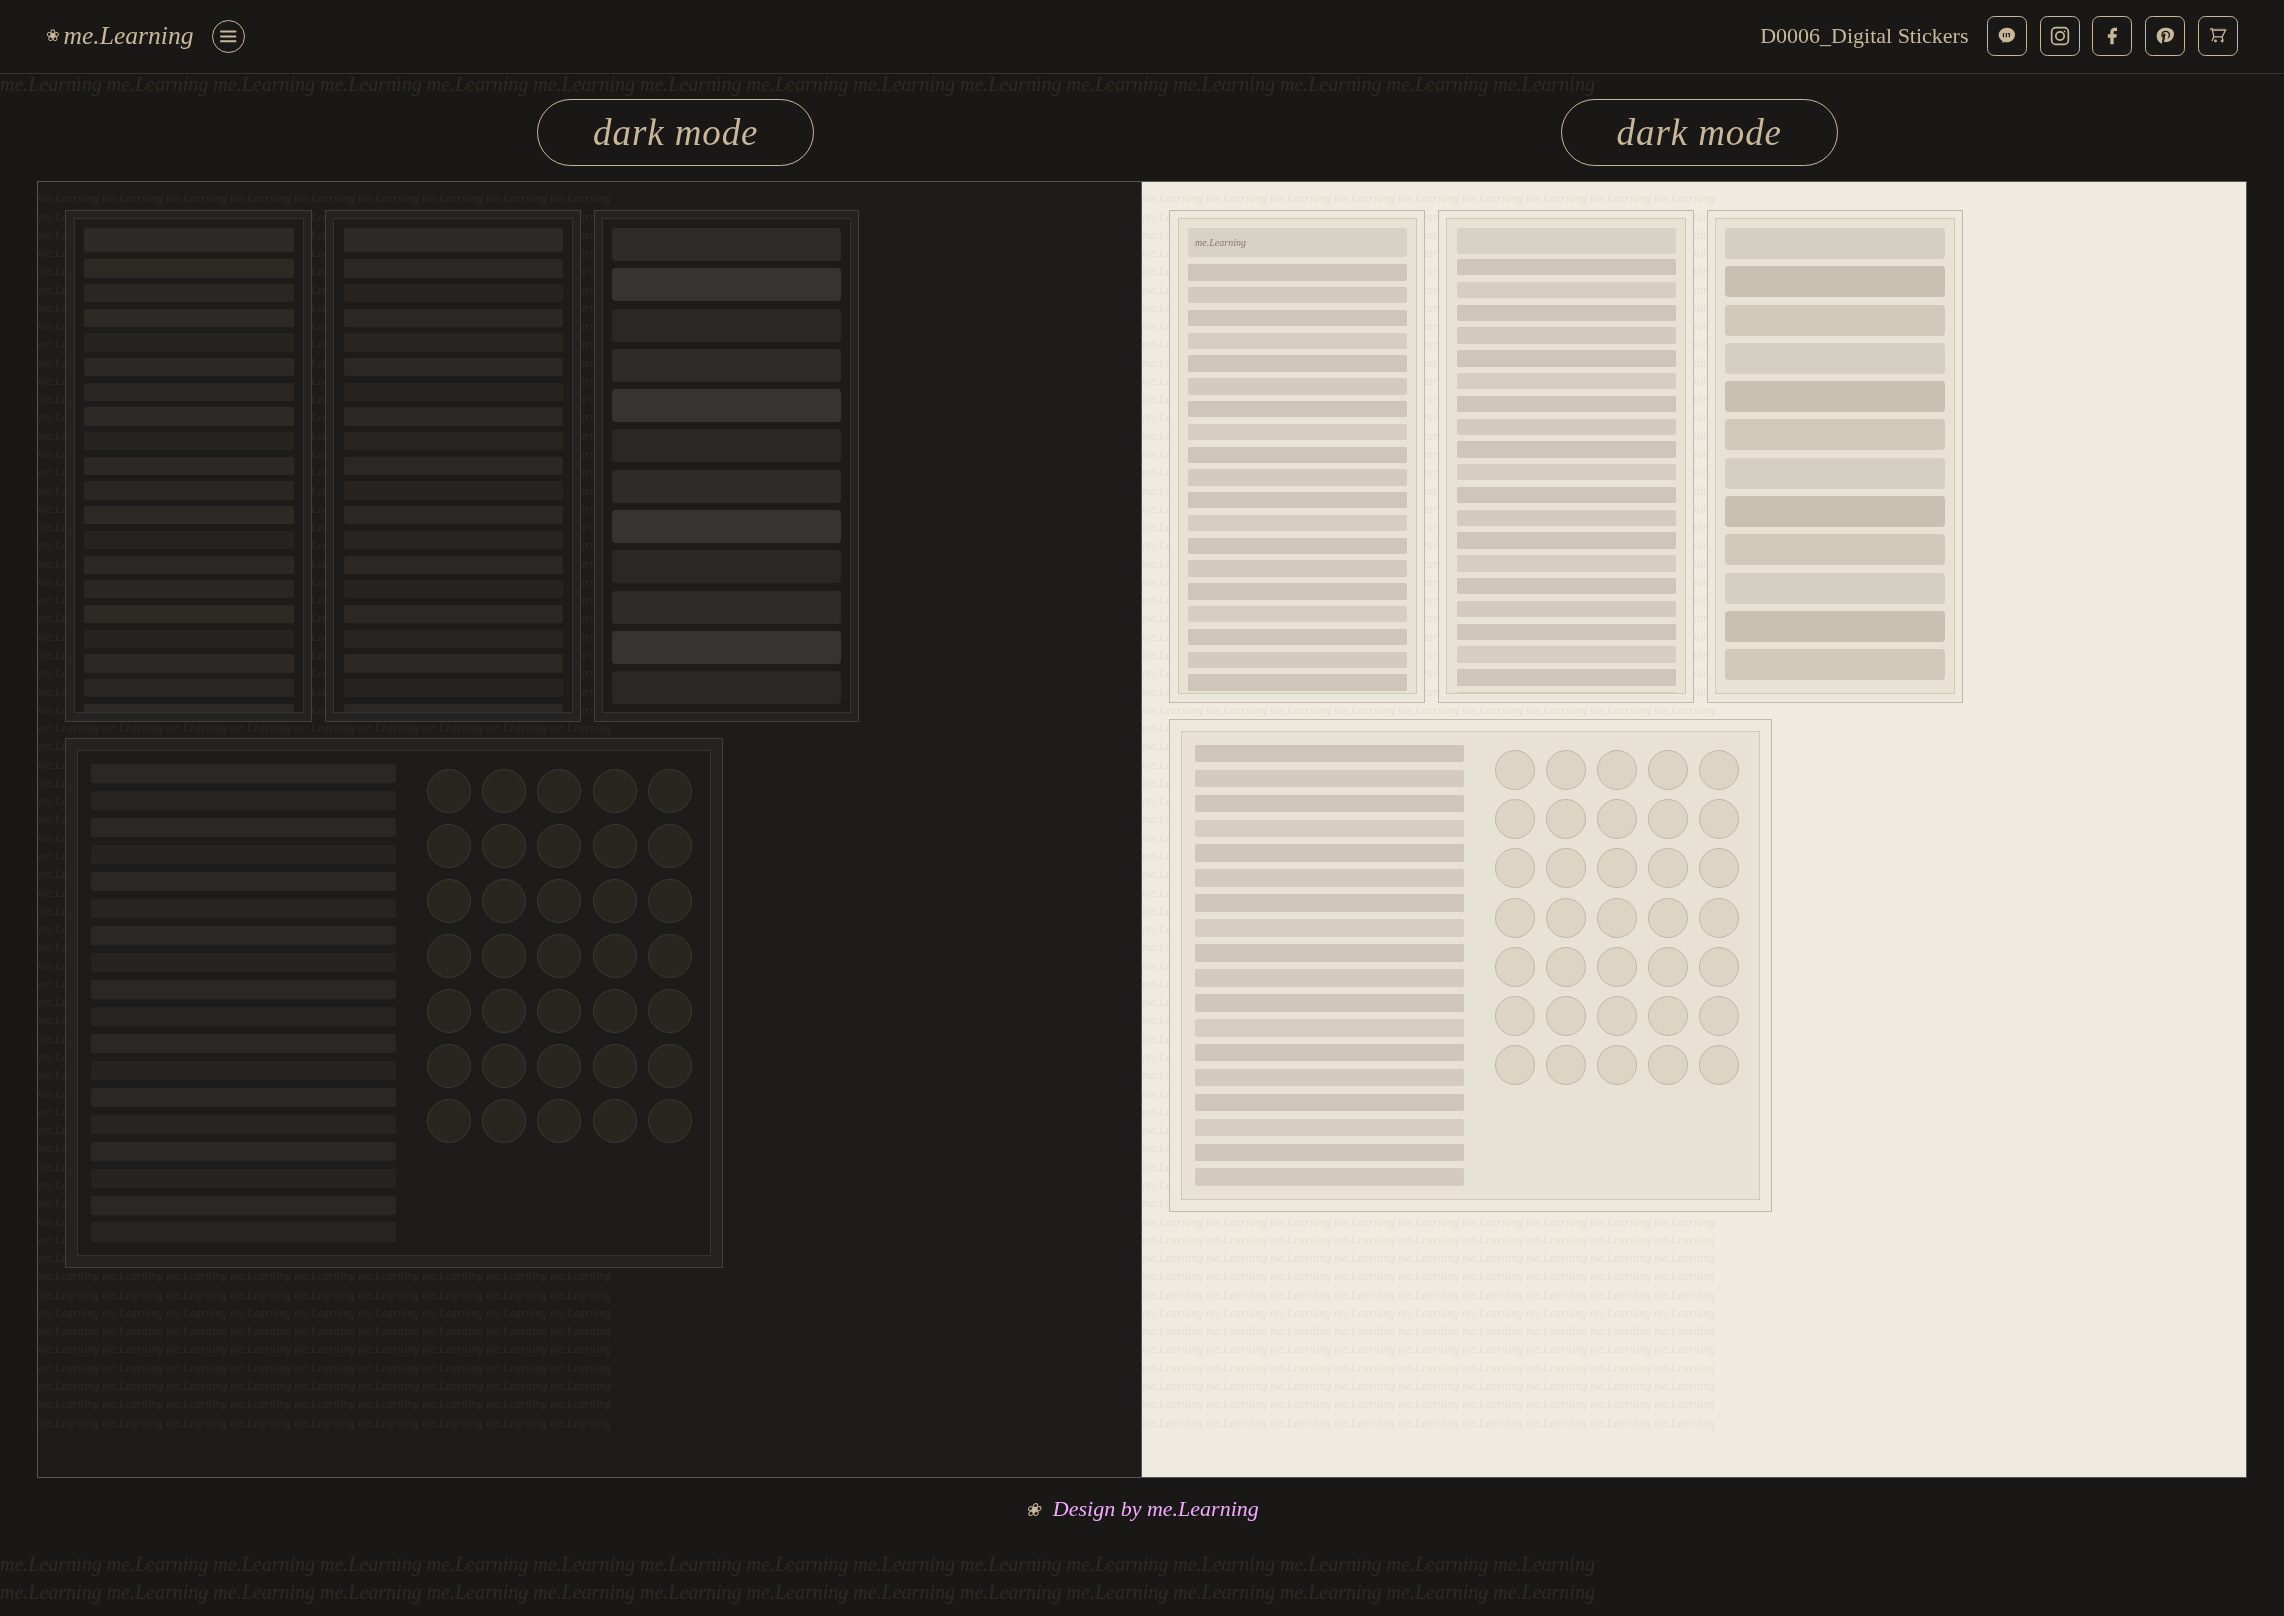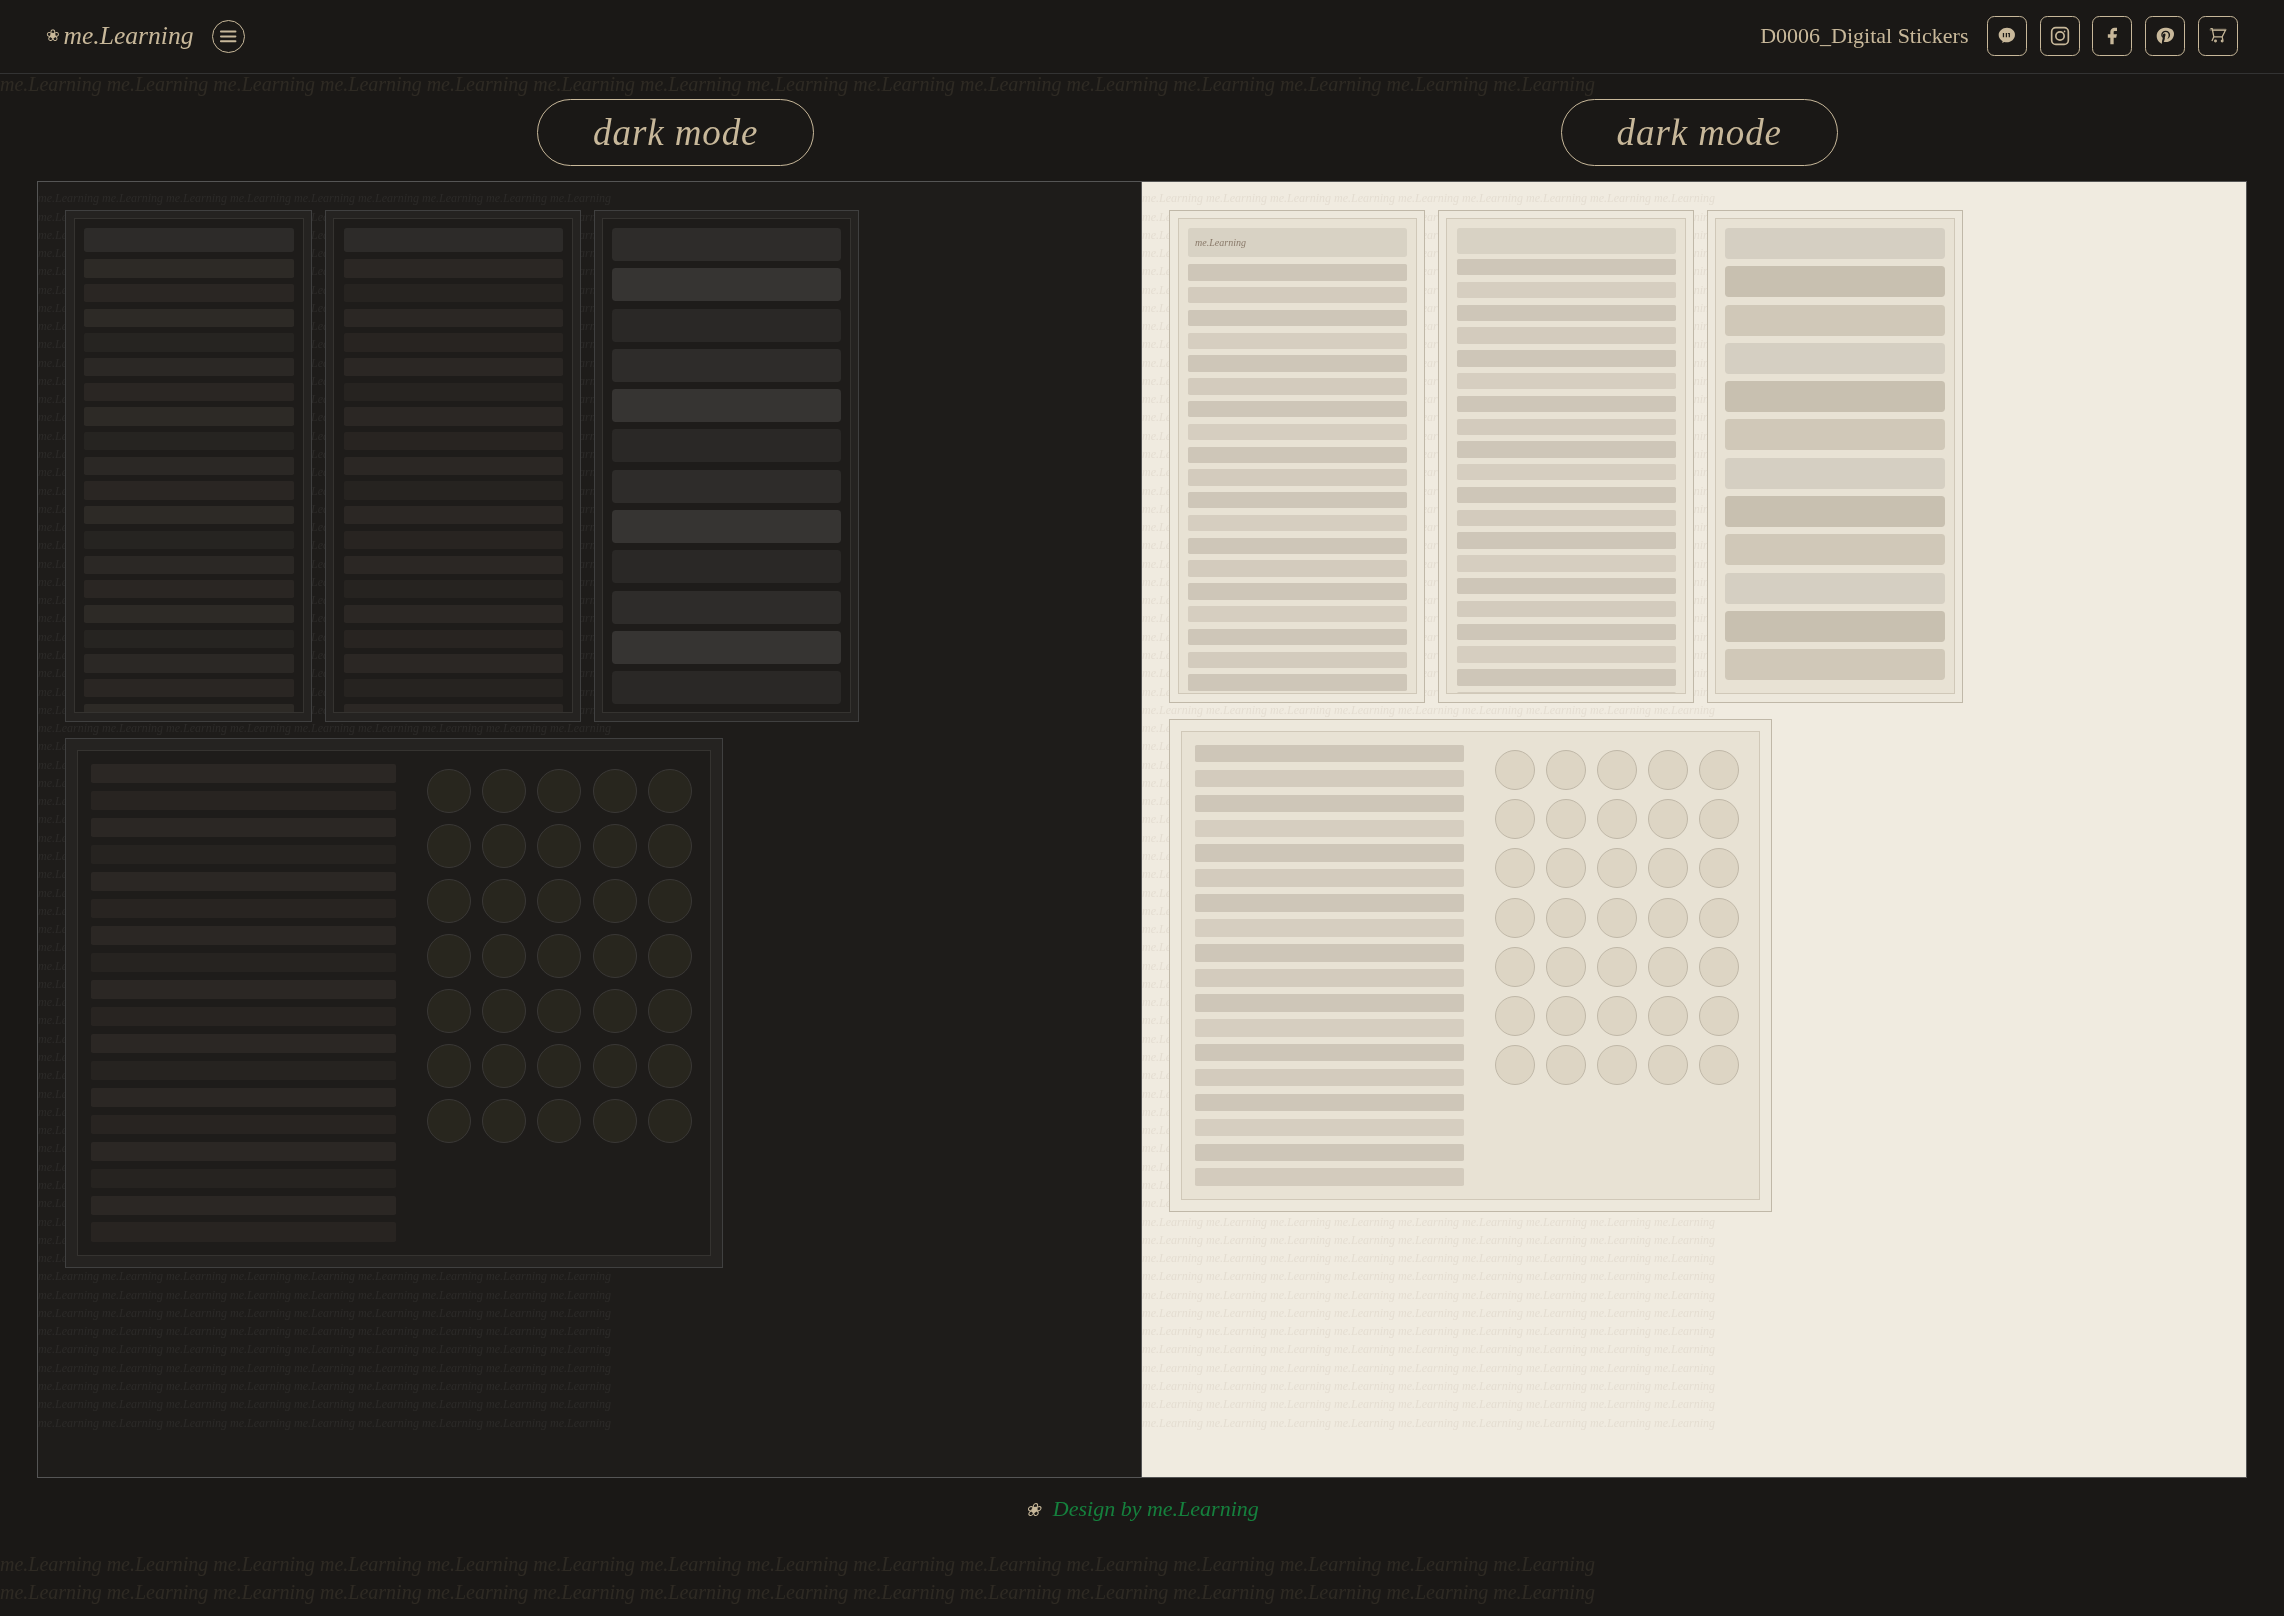--- a/index.html
+++ b/index.html
@@ -730,15 +730,15 @@
           </div>
         </div>
       </div>
     </div>
 
   </div>
 </div>
 
 <div class="footer">
   <span style="font-size:18.3px;color:#c8b89a;">❀</span>
-  <span style="color:#15803d;font-size:22px;font-style:italic;margin-left:7.3px;">Design by me.Learning</span>
+  <span style="color:#f0abfc;font-size:22px;font-style:italic;margin-left:7.3px;">Design by me.Learning</span>
 </div>
 
 
 </body></html>

